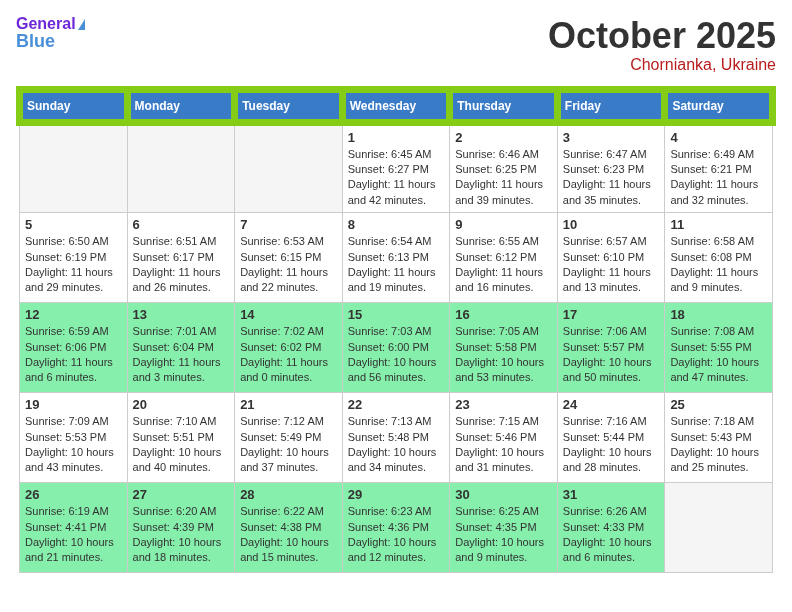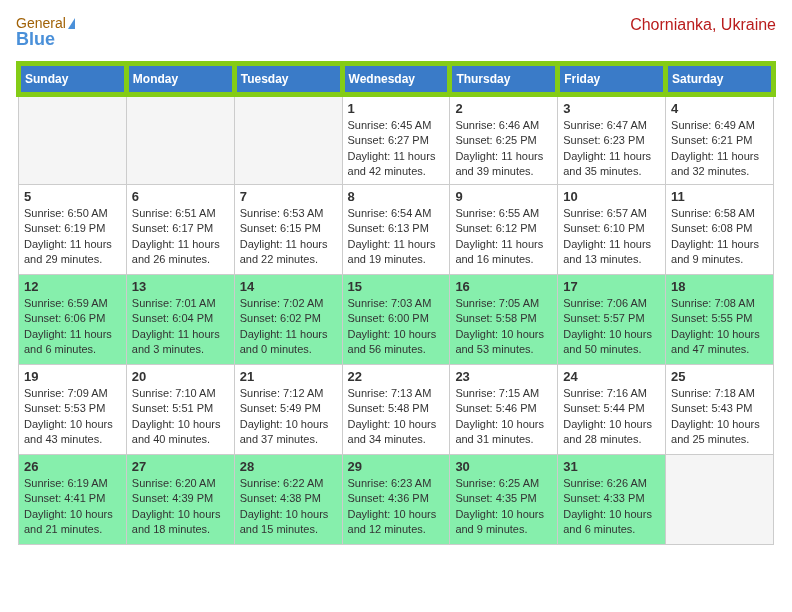--- a/index.html
+++ b/index.html
@@ -15,23 +15,23 @@
       justify-content: space-between;
       align-items: flex-start;
       margin-bottom: 12px;
     }
     .logo {
       display: flex;
       flex-direction: column;
       align-items: flex-start;
     }
     .logo-general {
-      font-size: 14px;
-      font-weight: normal;
-      color: #a16207;
+      font-size: 16px;
+      font-weight: bold;
+      color: #6d28d9;
       line-height: 1;
     }
     .logo-blue {
       font-size: 18px;
       font-weight: bold;
       color: #4a90d9;
       line-height: 1;
     }
     .logo-line {
       display: flex;
@@ -55,21 +55,21 @@
       border-collapse: collapse;
       table-layout: fixed;
     }
     th {
       background: #3a7bc8;
       color: #fff;
       font-size: 12px;
       font-weight: bold;
       padding: 6px 4px;
       text-align: left;
-      border: 5px solid #84cc16;
+      border: 7px solid #84cc16;
     }
     td {
       border: 1px solid #ccc;
       vertical-align: top;
       padding: 4px 5px;
       font-size: 10px;
       color: #333;
       height: 90px;
       background: #fff;
     }
@@ -99,20 +99,21 @@
   <div class="logo">
     <div class="logo-line">
       <span class="logo-general">General</span>
       <span style="display:inline-block;width:0;height:0;border-left:7px solid transparent;border-right:0px solid transparent;border-bottom:11px solid #4a90d9;margin-left:2px;vertical-align:middle;"></span>
     </div>
     <div>
       <span class="logo-blue">Blue</span>
     </div>
   </div>
   <div class="title-block">
+    <div class="month-title">October 2025</div>
     <div class="location">Chornianka, Ukraine</div>
   </div>
 </div>
 
 <table>
   <thead>
     <tr>
     <th>Sunday</th>
         <th>Monday</th>
         <th>Tuesday</th>

